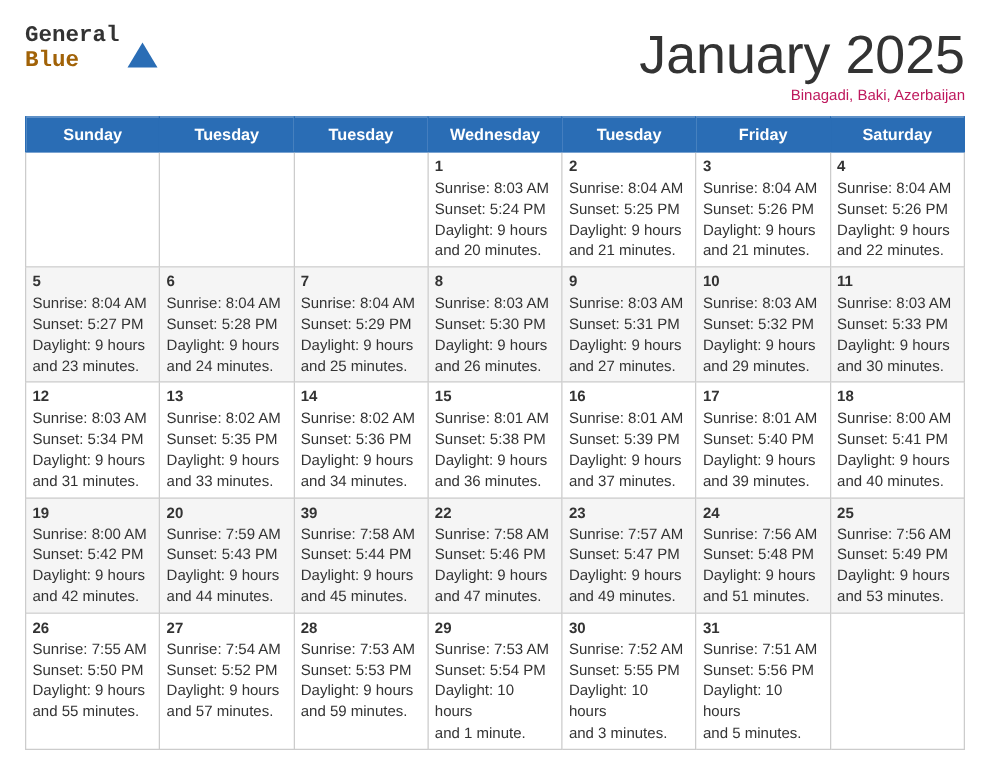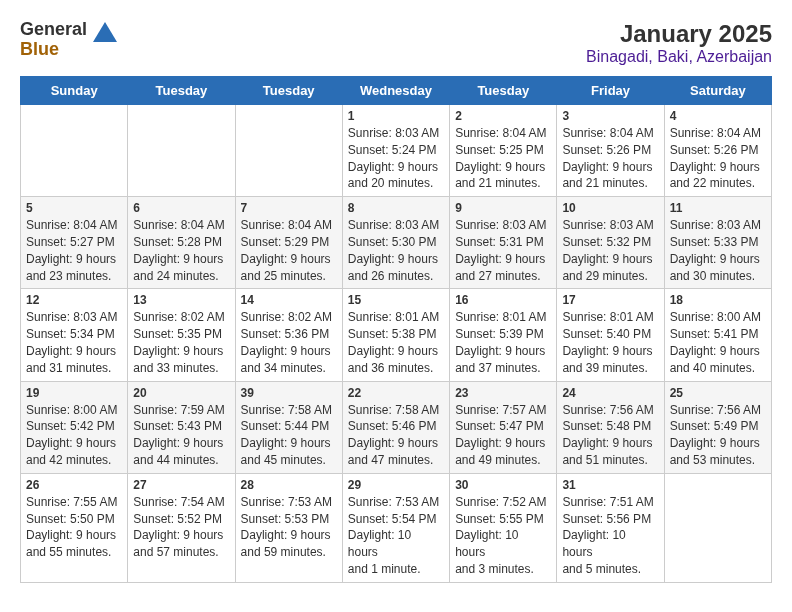--- a/index.html
+++ b/index.html
@@ -11,21 +11,22 @@
       padding: 20px;
     }
     .header {
       display: flex;
       justify-content: space-between;
       align-items: flex-start;
       margin-bottom: 10px;
     }
     .logo {
       display: flex;
-      align-items: flex-start;
+      align-items: flex-end;
+      font-family: Liberation Mono, monospace;
     }
     .logo-text {
       display: flex;
       flex-direction: column;
       line-height: 1.1;
     }
     .logo-general {
       font-size: 18px;
       font-weight: bold;
       color: #333;
@@ -37,27 +38,27 @@
     }
     .logo-icon {
       width: 28px;
       height: 28px;
       margin-left: 4px;
     }
     .title-area {
       text-align: right;
     }
     .main-title {
-      font-size: 24px;
-      font-weight: bold;
+      font-size: 43px;
+      font-weight: normal;
       color: #333;
     }
     .subtitle {
-      font-size: 16px;
-      color: #4c1d95;
+      font-size: 12px;
+      color: #be185d;
     }
     table {
       width: 100%;
       border-collapse: collapse;
       table-layout: fixed;
     }
     thead tr th {
       background-color: #2a6db5;
       color: #fff;
       text-align: center;

